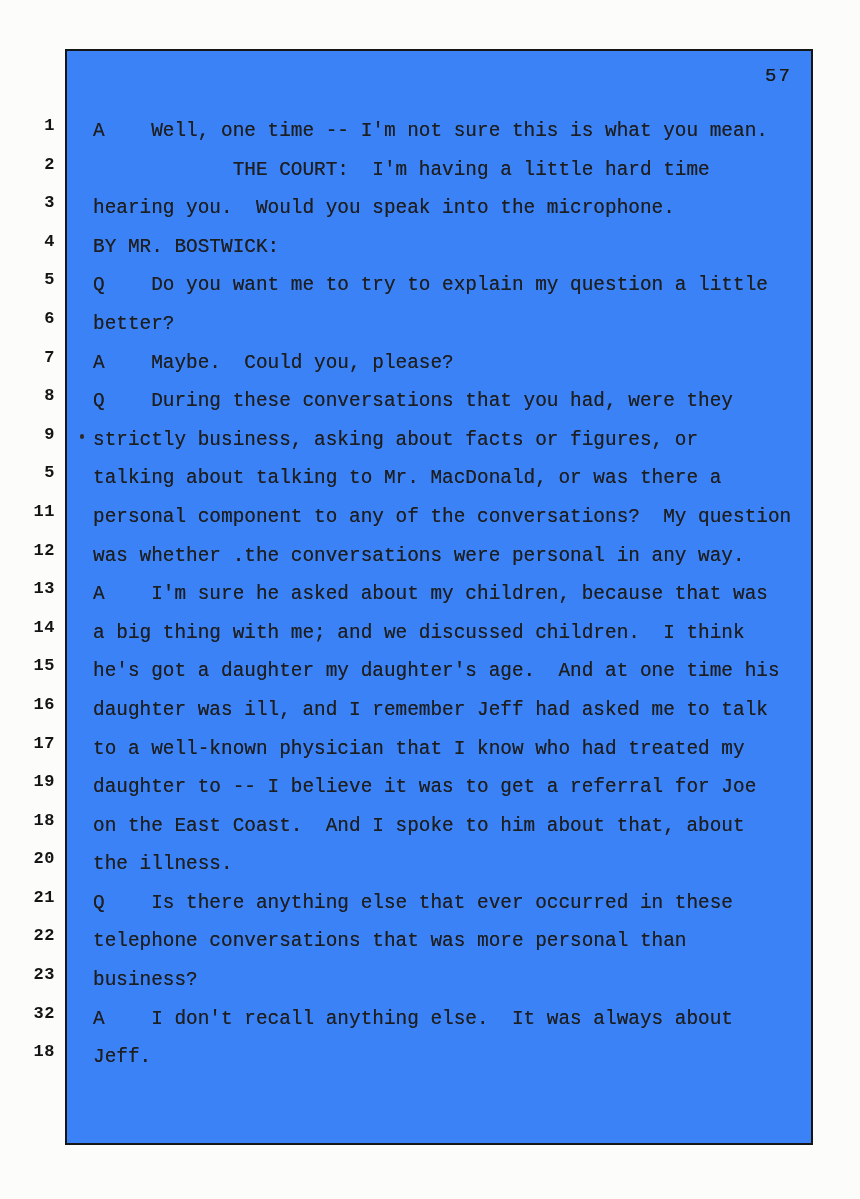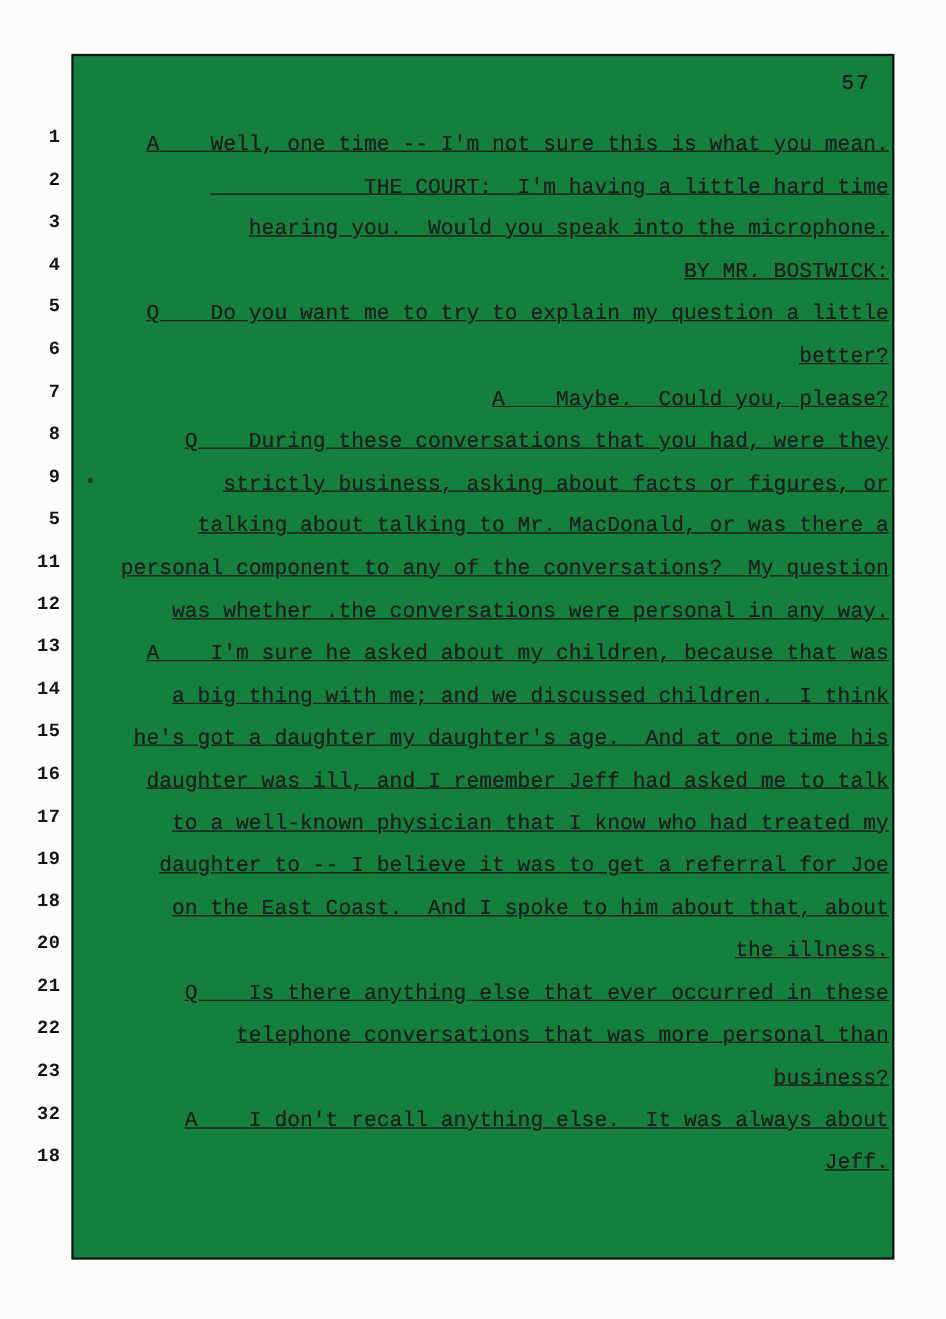--- a/index.html
+++ b/index.html
@@ -19,22 +19,21 @@
   }
   
   .box {
     position: absolute;
     left: 65px;
     top: 49px;
     width: 748px;
     height: 1096px;
     border: 2px solid #161616;
     box-sizing: border-box;
-    background: #15803d;
-    text-align: right;
+    background: #3b82f6;
   }
   .page-number {
     position: absolute;
     left: 698px;
     top: 16px;
     font-size: 19px;
     line-height: 1;
     letter-spacing: 2px;
     color: #1b1b1b;
     text-shadow: 0 0 0.5px #1b1b1b;
@@ -59,21 +58,20 @@
   .text-lines {
     position: absolute;
     left: 26px;
     top: 61px;
     width: 715px;
     font-size: 19.4px;
     line-height: 38.6px;
     white-space: pre;
     color: #1e1e1e;
     text-shadow: 0 0 0.6px rgba(20,20,20,0.65);
-    text-decoration: underline;
   }
   .text-lines .tline {
     height: 38.6px;
     white-space: pre;
   }
   
   .artifact-dot {
     position: absolute;
     left: 13px;
     top: 383px;

